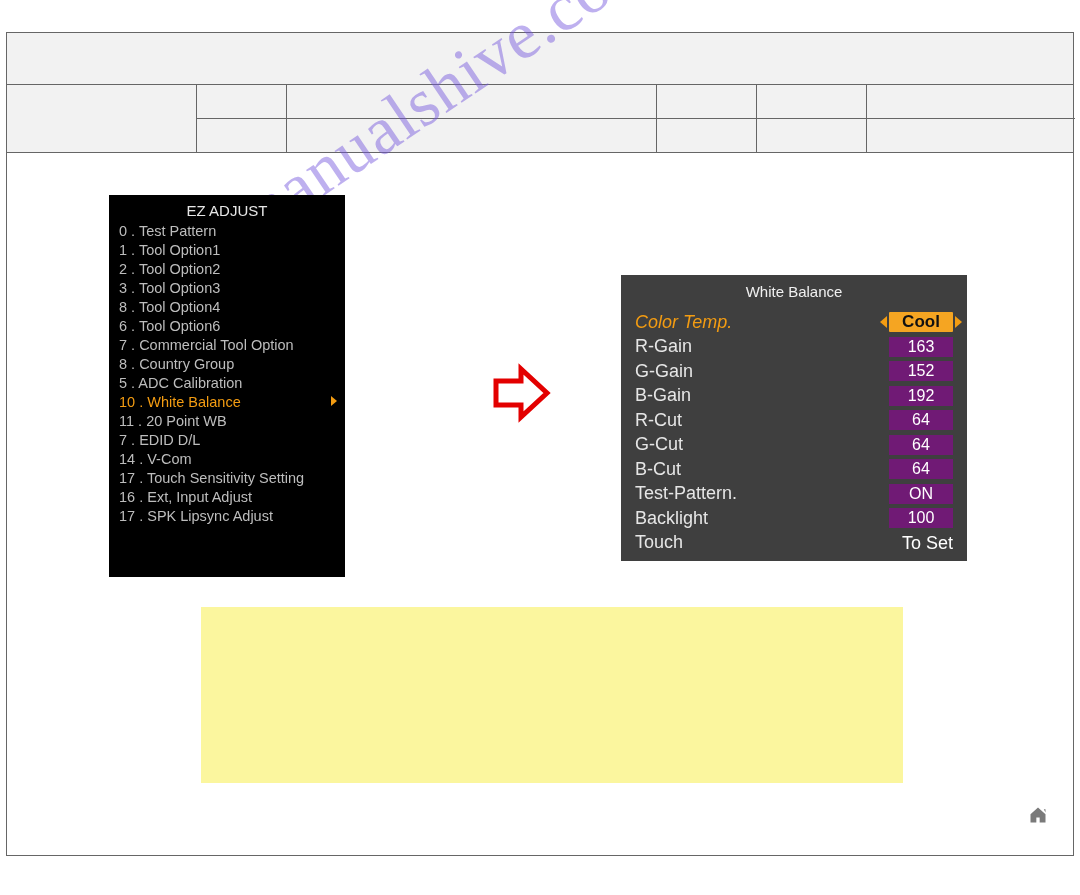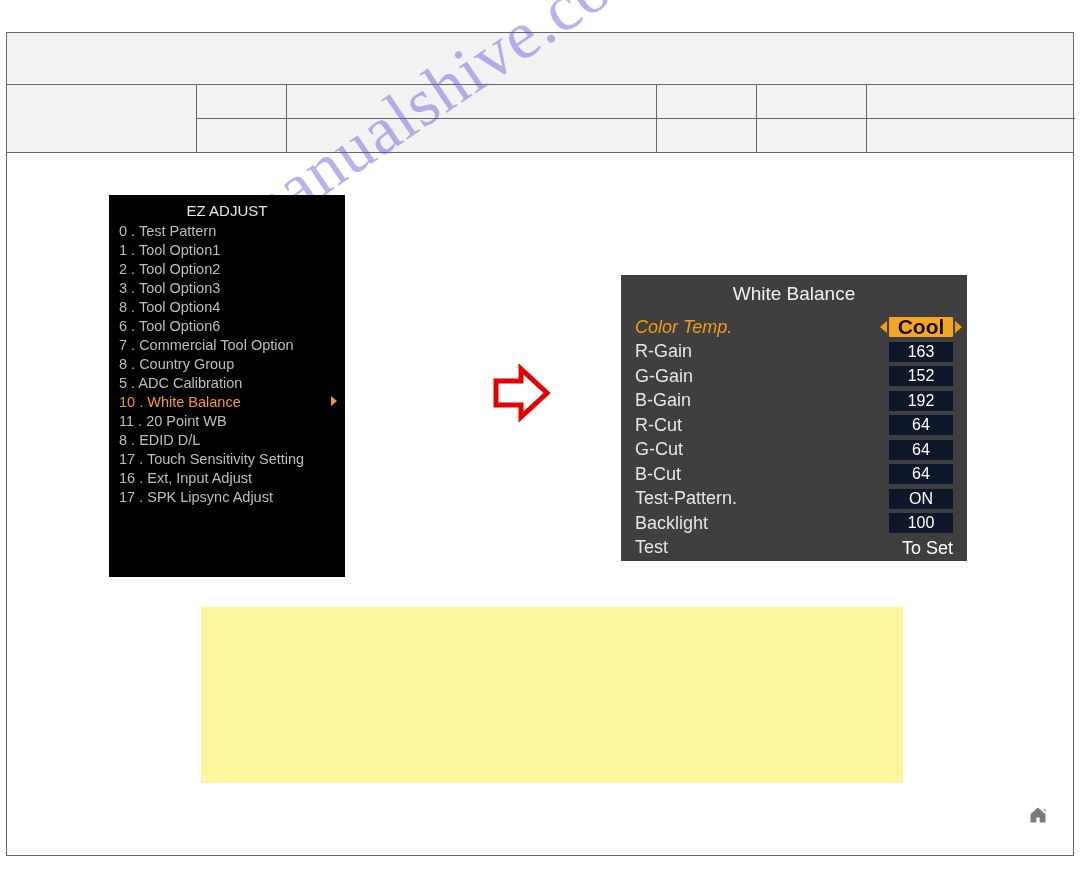--- a/index.html
+++ b/index.html
@@ -85,49 +85,49 @@
     width: 346px;
     height: 286px;
     background: #3f3f3f;
     color: #e6e6e6;
     font-size: 18px;
     padding: 8px 14px 10px 14px;
   }
   .wb-title {
     text-align: center;
     color: #f0f0f0;
-    font-size: 19px;
+    font-size: 15px;
     margin-bottom: 10px;
   }
   .wb-row { display: flex; justify-content: space-between; align-items: center; height: 24.5px; }
   .wb-label.selected { color: #f39c12; font-style: italic; }
   .wb-val-btn {
     background: #f5a522;
     color: #111;
     width: 64px;
     text-align: center;
     font-weight: bold;
     border-radius: 1px;
     position: relative;
     height: 20px;
     line-height: 20px;
-    font-size: 21px;
+    font-size: 17px;
   }
   .wb-val-btn::before, .wb-val-btn::after {
     content: '';
     position: absolute;
     top: 4px;
     width: 0; height: 0;
     border-top: 6px solid transparent;
     border-bottom: 6px solid transparent;
   }
   .wb-val-btn::before { left: -9px; border-right: 7px solid #f39c12; }
   .wb-val-btn::after  { right: -9px; border-left: 7px solid #f39c12; }
   .wb-val-box {
-    background: #0f172a;
+    background: #701a75;
     color: #fff;
     width: 64px;
     text-align: center;
     height: 20px;
     line-height: 20px;
     font-size: 16px;
   }
   .wb-val-plain {
     color: #fff;
     width: 64px;
@@ -212,21 +212,22 @@
           <div class="ez-item">1 . Tool Option1</div>
           <div class="ez-item">2 . Tool Option2</div>
           <div class="ez-item">3 . Tool Option3</div>
           <div class="ez-item">8 . Tool Option4</div>
           <div class="ez-item">6 . Tool Option6</div>
           <div class="ez-item">7 . Commercial Tool Option</div>
           <div class="ez-item">8 . Country Group</div>
           <div class="ez-item">5 . ADC Calibration</div>
           <div class="ez-item selected">10 . White Balance<span class="ez-arrow"></span></div>
           <div class="ez-item">11 . 20 Point WB</div>
-          <div class="ez-item">8 . EDID D/L</div>
+          <div class="ez-item">7 . EDID D/L</div>
+          <div class="ez-item">14 . V-Com</div>
           <div class="ez-item">17 . Touch Sensitivity Setting</div>
           <div class="ez-item">16 . Ext, Input Adjust</div>
           <div class="ez-item">17 . SPK Lipsync Adjust</div>
         </div>
     </div>
 
     <svg class="red-arrow" viewBox="0 0 60 60">
       <path d="M5 18 L30 18 L30 6 L56 30 L30 54 L30 42 L5 42 Z" fill="none" stroke="#e30000" stroke-width="5" stroke-linejoin="miter"></path>
     </svg>
 
@@ -263,21 +264,21 @@
           </div>
           <div class="wb-row">
             <span class="wb-label">Test-Pattern.</span>
             <span class="wb-val-box">ON</span>
           </div>
           <div class="wb-row">
             <span class="wb-label">Backlight</span>
             <span class="wb-val-box">100</span>
           </div>
           <div class="wb-row">
-            <span class="wb-label">Test</span>
+            <span class="wb-label">Touch</span>
             <span class="wb-val-plain">To Set</span>
           </div>
         </div>
     </div>
 
     <div class="note-box"></div>
 
     <svg class="home-icon" viewBox="0 0 24 24">
       <path d="M3 11 L12 3 L21 11 L21 21 L14 21 L14 15 L10 15 L10 21 L3 21 Z" fill="#7a7a7a"></path>
       <path d="M19 5 L21 5 L21 9" fill="#7a7a7a"></path>

